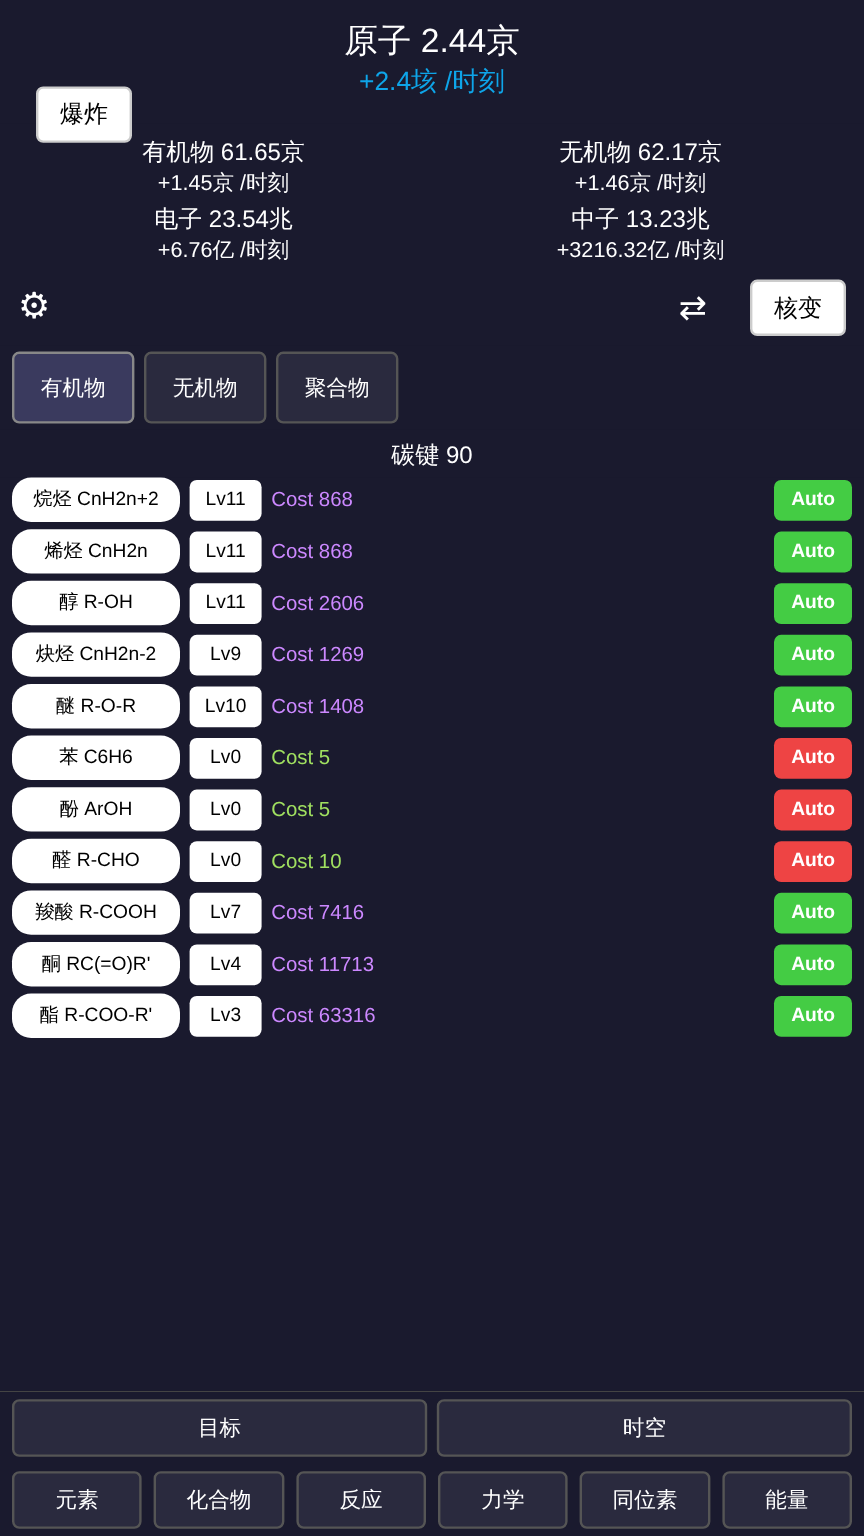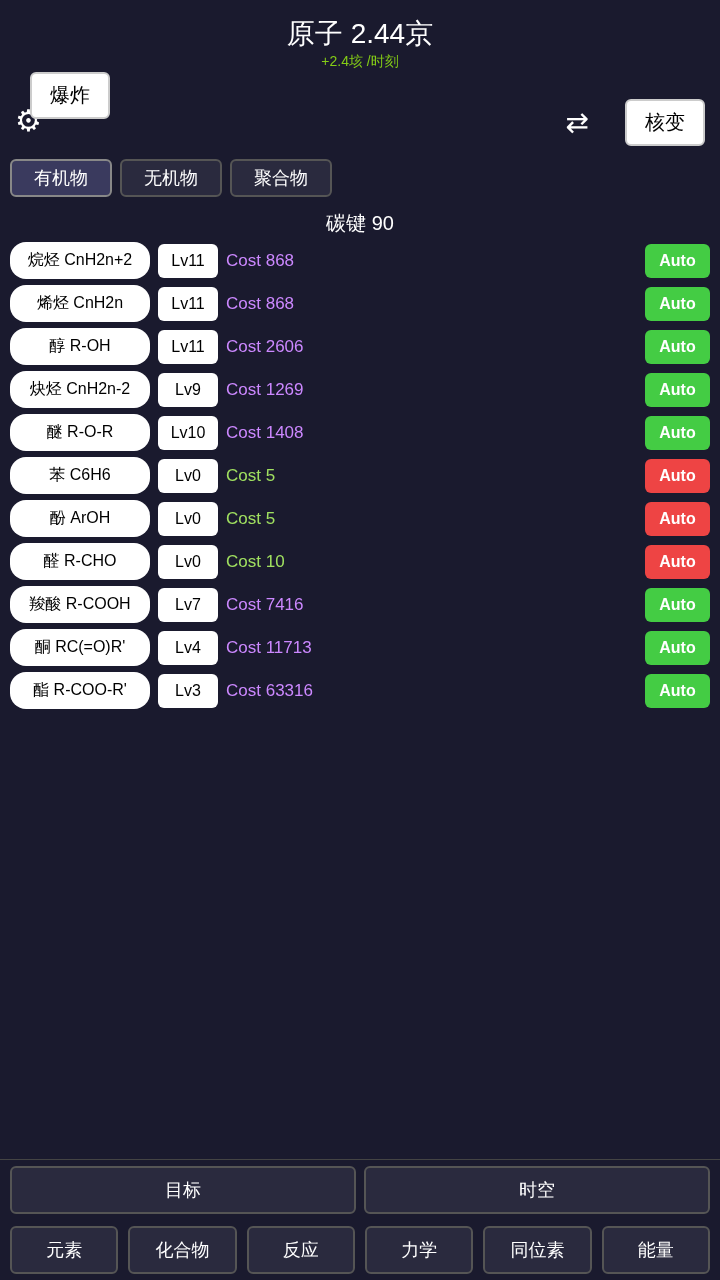--- a/index.html
+++ b/index.html
@@ -15,22 +15,22 @@
       background: #1a1a2e;
       padding: 15px 20px 10px;
       text-align: center;
     }
     .atom-count {
       font-size: 28px;
       font-weight: normal;
       color: white;
     }
     .atom-rate {
-      font-size: 14px;
-      color: #84cc16;
+      font-size: 22px;
+      color: #0ea5e9;
       margin-bottom: 10px;
     }
     .explode-btn {
       background: white;
       color: black;
       border: 2px solid #ccc;
       border-radius: 6px;
       padding: 8px 18px;
       font-size: 20px;
       cursor: pointer;
@@ -87,21 +87,21 @@
       display: flex;
       gap: 0;
       padding: 5px 10px;
       background: #1a1a2e;
     }
     .tab-btn {
       background: #2a2a3e;
       color: white;
       border: 2px solid #555;
       border-radius: 6px;
-      padding: 5px 22px;
+      padding: 16px 22px;
       font-size: 18px;
       cursor: pointer;
       margin-right: 8px;
     }
     .tab-btn.active {
       background: #3a3a5e;
       border-color: #888;
     }
     .carbon-header {
       text-align: center;
@@ -203,20 +203,38 @@
 
 <div style="position:relative;">
 
   <div class="top-section">
     <div class="atom-count">原子 2.44京</div>
     <div class="atom-rate">+2.4垓 /时刻</div>
   </div>
 
   <button class="explode-btn">爆炸</button>
 
+  <div class="stats-grid">
+    <div class="stat-item">
+      <div class="stat-label">有机物 61.65京</div>
+      <div class="stat-rate">+1.45京 /时刻</div>
+    </div>
+    <div class="stat-item">
+      <div class="stat-label">无机物 62.17京</div>
+      <div class="stat-rate">+1.46京 /时刻</div>
+    </div>
+    <div class="stat-item">
+      <div class="stat-label">电子 23.54兆</div>
+      <div class="stat-rate">+6.76亿 /时刻</div>
+    </div>
+    <div class="stat-item">
+      <div class="stat-label">中子 13.23兆</div>
+      <div class="stat-rate">+3216.32亿 /时刻</div>
+    </div>
+  </div>
 
   <div class="controls-row">
     <span class="gear-icon">⚙</span>
     <span class="spacer"></span>
     <span class="shuffle-icon">⇄</span>
     <button class="nuclear-btn">核变</button>
   </div>
 
   <div class="tab-row">
     <button class="tab-btn active">有机物</button>

